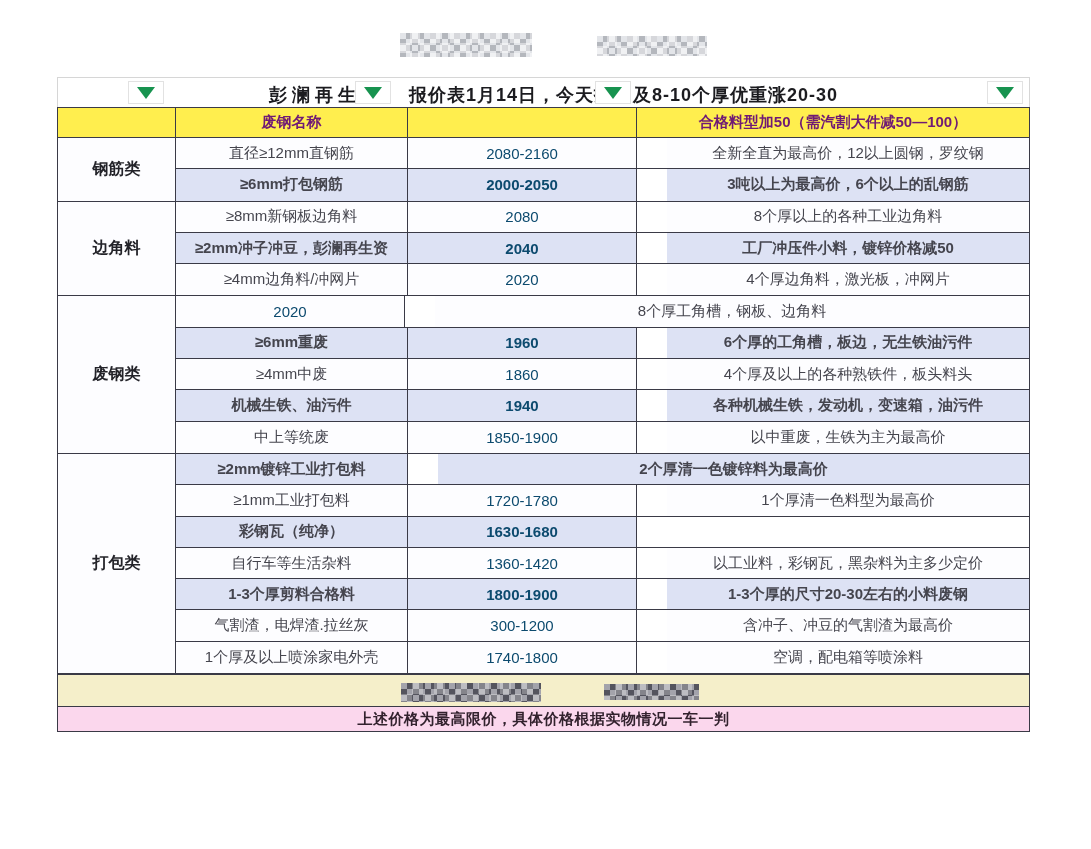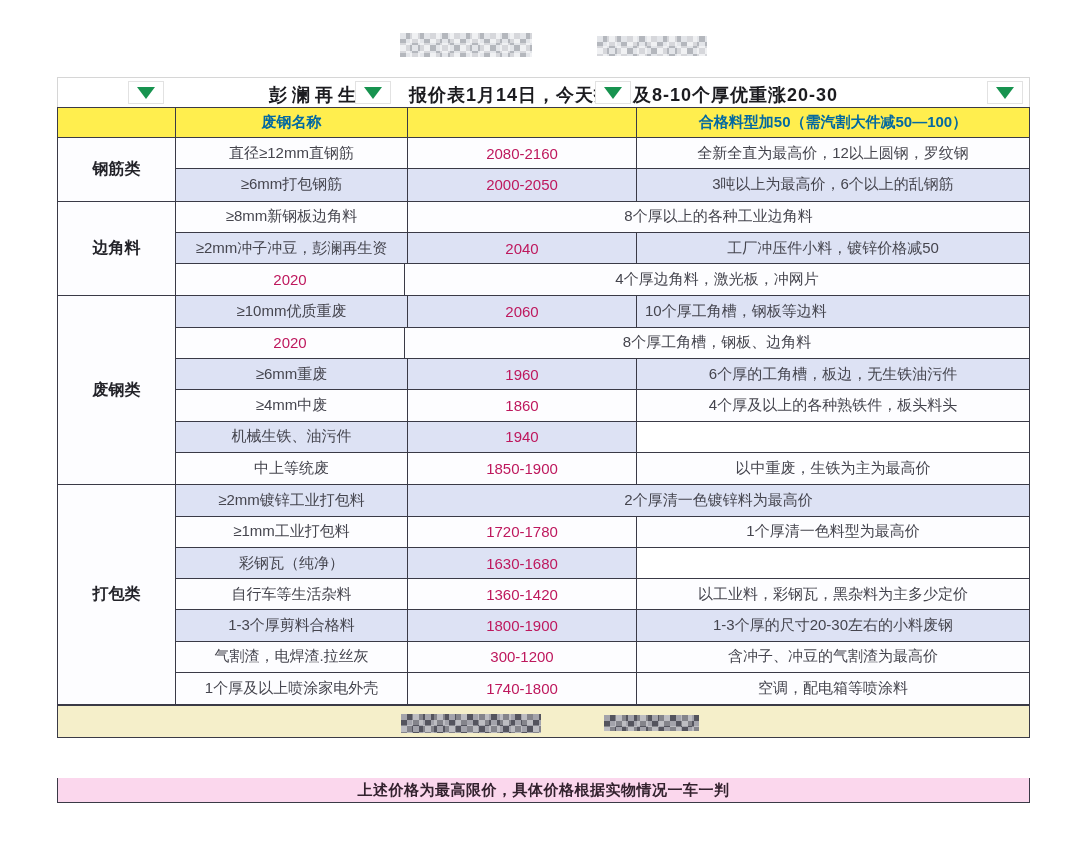--- a/index.html
+++ b/index.html
@@ -58,59 +58,59 @@
     width:0;height:0;
     border-left:9px solid transparent;
     border-right:9px solid transparent;
     border-top:12px solid var(--green);
   }
   
   .head-row{display:flex;height:31px;border:1.5px solid var(--bd);border-bottom:1px solid var(--bd);}
   .head-cell{
     background:var(--yellow);
     display:flex;align-items:center;justify-content:center;
-    font-size:15px;font-weight:bold;color:#0369a1;
+    font-size:15px;font-weight:bold;color:#701a75;
   }
   .hc1{width:118px;border-right:1px solid var(--bd);}
   .hc2{width:232px;border-right:1px solid var(--bd);}
   .hc3{width:229px;border-right:1px solid var(--bd);}
   .hc4{flex:1;}
   
   .tbody{border:1.5px solid var(--bd);border-top:none;border-bottom:none;}
   .section{display:flex;border-bottom:1px solid var(--bd);}
   .cat-cell{
     width:118px;border-right:1px solid var(--bd);
     background:#fdfdff;
     display:flex;align-items:center;justify-content:center;
     font-size:16px;font-weight:bold;color:var(--txt-dark);
   }
   .rows{flex:1;display:flex;flex-direction:column;}
   .row{display:flex;height:31.3px;text-align:center;}
   .row:not(:last-child){border-bottom:1px solid var(--bd);}
-  .row.alt .cell{background:var(--lav);}
+  .row.alt .cell{background:var(--lav);font-weight:bold;}
   .row.base .cell{background:var(--white-row);}
   .cell{
     display:flex;align-items:center;justify-content:center;
     font-size:15px;color:var(--txt);white-space:nowrap;overflow:hidden;
   }
   .c-name{width:232px;border-right:1px solid var(--bd);}
-  .c-price{width:229px;border-right:1px solid var(--bd);color:#be185d;}
-  .c-desc{flex:1;padding:0 6px;}
+  .c-price{width:229px;border-right:1px solid var(--bd);color:#0c4a6e;}
+  .c-desc{flex:1;padding:0 6px;margin-left:30px;}
   .c-desc.left{justify-content:flex-start;padding-left:8px;}
   
   .cream-row{
     position:relative;height:33px;background:var(--cream);
     border:1.5px solid var(--bd);border-top:1px solid var(--bd);border-bottom:1px solid var(--bd);
   }
   
   .pink-row{
     height:25px;background:var(--pink);
     border:1.5px solid var(--bd);border-top:none;
     display:flex;align-items:center;justify-content:center;
-    font-size:15px;font-weight:bold;color:#33222e;letter-spacing:.5px;margin-top:40px;
+    font-size:15px;font-weight:bold;color:#33222e;letter-spacing:.5px;
   }
 </style>
 </head>
 <body>
 
 <div class="mosaic light" style="left:400px;top:33px;width:132px;height:24px;"></div>
 <div class="mosaic light" style="left:597px;top:36px;width:110px;height:20px;"></div>
 
 <div class="sheet">
 
@@ -154,58 +154,56 @@
             <div class="cell c-price">2000-2050</div>
             <div class="cell c-desc">3吨以上为最高价，6个以上的乱钢筋</div>
           </div>
         </div>
       </div>
       <div class="section">
         <div class="cat-cell">边角料</div>
         <div class="rows">
           <div class="row base">
             <div class="cell c-name">≥8mm新钢板边角料</div>
+            <div class="cell c-price">2080</div>
             <div class="cell c-desc">8个厚以上的各种工业边角料</div>
           </div>
           <div class="row alt">
             <div class="cell c-name">≥2mm冲子冲豆，彭澜再生资</div>
             <div class="cell c-price">2040</div>
             <div class="cell c-desc">工厂冲压件小料，镀锌价格减50</div>
           </div>
           <div class="row base">
+            <div class="cell c-name">≥4mm边角料/冲网片</div>
             <div class="cell c-price">2020</div>
             <div class="cell c-desc">4个厚边角料，激光板，冲网片</div>
           </div>
         </div>
       </div>
       <div class="section">
         <div class="cat-cell">废钢类</div>
         <div class="rows">
-          <div class="row alt">
-            <div class="cell c-name">≥10mm优质重废</div>
-            <div class="cell c-price">2060</div>
-            <div class="cell c-desc left">10个厚工角槽，钢板等边料</div>
-          </div>
           <div class="row base">
             <div class="cell c-price">2020</div>
             <div class="cell c-desc">8个厚工角槽，钢板、边角料</div>
           </div>
           <div class="row alt">
             <div class="cell c-name">≥6mm重废</div>
             <div class="cell c-price">1960</div>
             <div class="cell c-desc">6个厚的工角槽，板边，无生铁油污件</div>
           </div>
           <div class="row base">
             <div class="cell c-name">≥4mm中废</div>
             <div class="cell c-price">1860</div>
             <div class="cell c-desc">4个厚及以上的各种熟铁件，板头料头</div>
           </div>
           <div class="row alt">
             <div class="cell c-name">机械生铁、油污件</div>
             <div class="cell c-price">1940</div>
+            <div class="cell c-desc">各种机械生铁，发动机，变速箱，油污件</div>
           </div>
           <div class="row base">
             <div class="cell c-name">中上等统废</div>
             <div class="cell c-price">1850-1900</div>
             <div class="cell c-desc">以中重废，生铁为主为最高价</div>
           </div>
         </div>
       </div>
       <div class="section">
         <div class="cat-cell">打包类</div>

